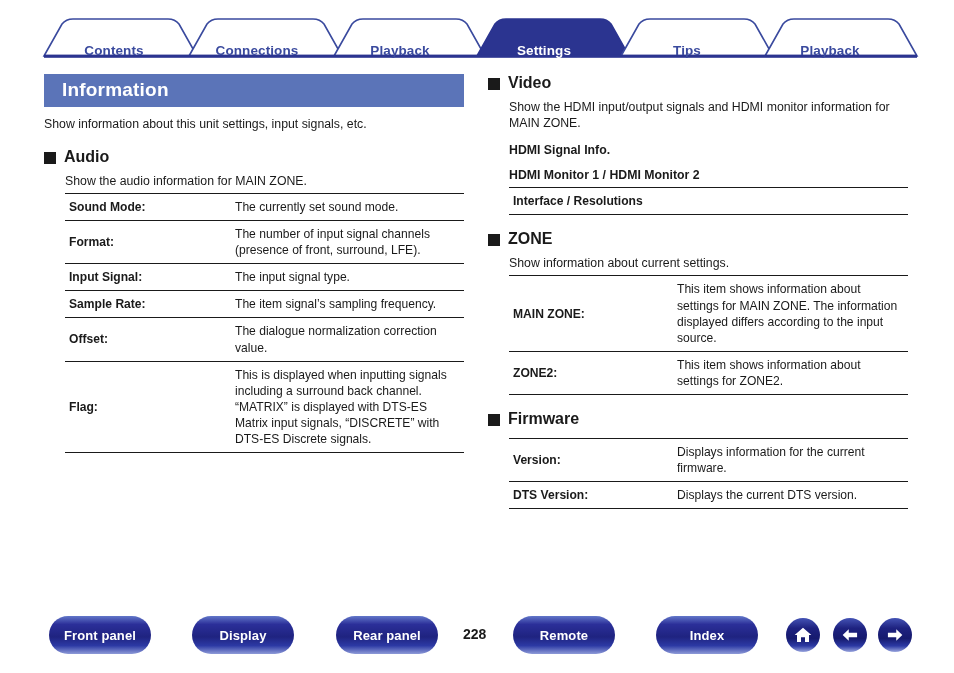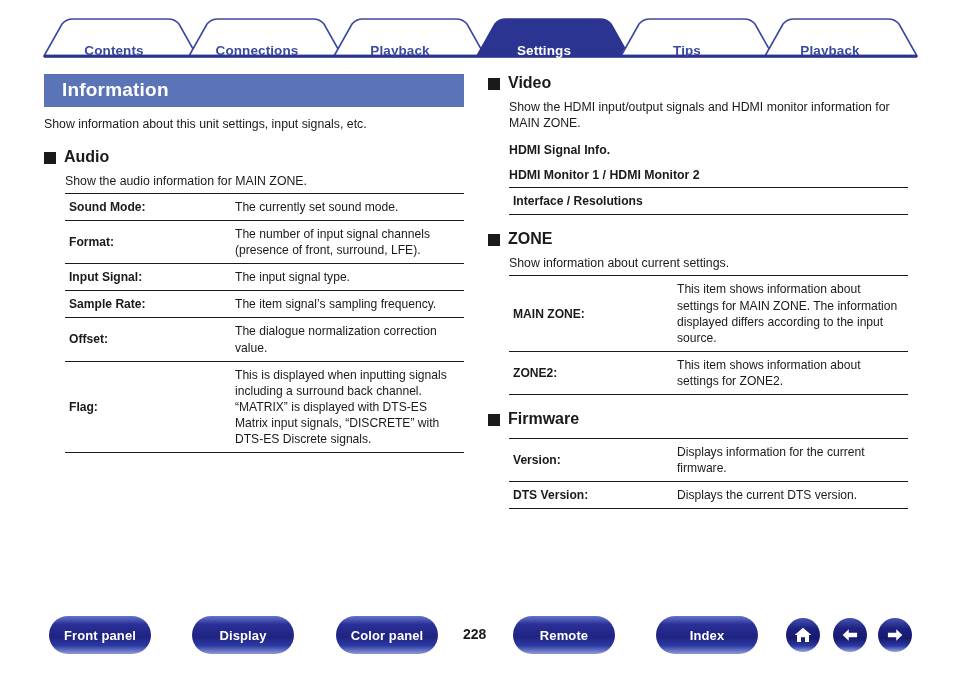--- a/index.html
+++ b/index.html
@@ -332,21 +332,21 @@
         </tbody>
       </table>
     </div>
   </div>
 </div>
 
 <div class="footer">
 
   <div class="pill" style="left:49px;">Front panel</div>
   <div class="pill" style="left:192px;">Display</div>
-  <div class="pill" style="left:336px;">Color panel</div>
+  <div class="pill" style="left:336px;">Rear panel</div>
 
   <div class="pageno" style="left:463px;">228</div>
 
   <div class="pill" style="left:513px;">Remote</div>
   <div class="pill" style="left:656px;">Index</div>
 
   <div class="circ" style="left:786px;">
     <span>
       <svg width="20" height="20" viewBox="0 0 24 24">
         <path d="M12 3.2 L22 12 L19.2 12 L19.2 20.4 L14.4 20.4 L14.4 14.6

